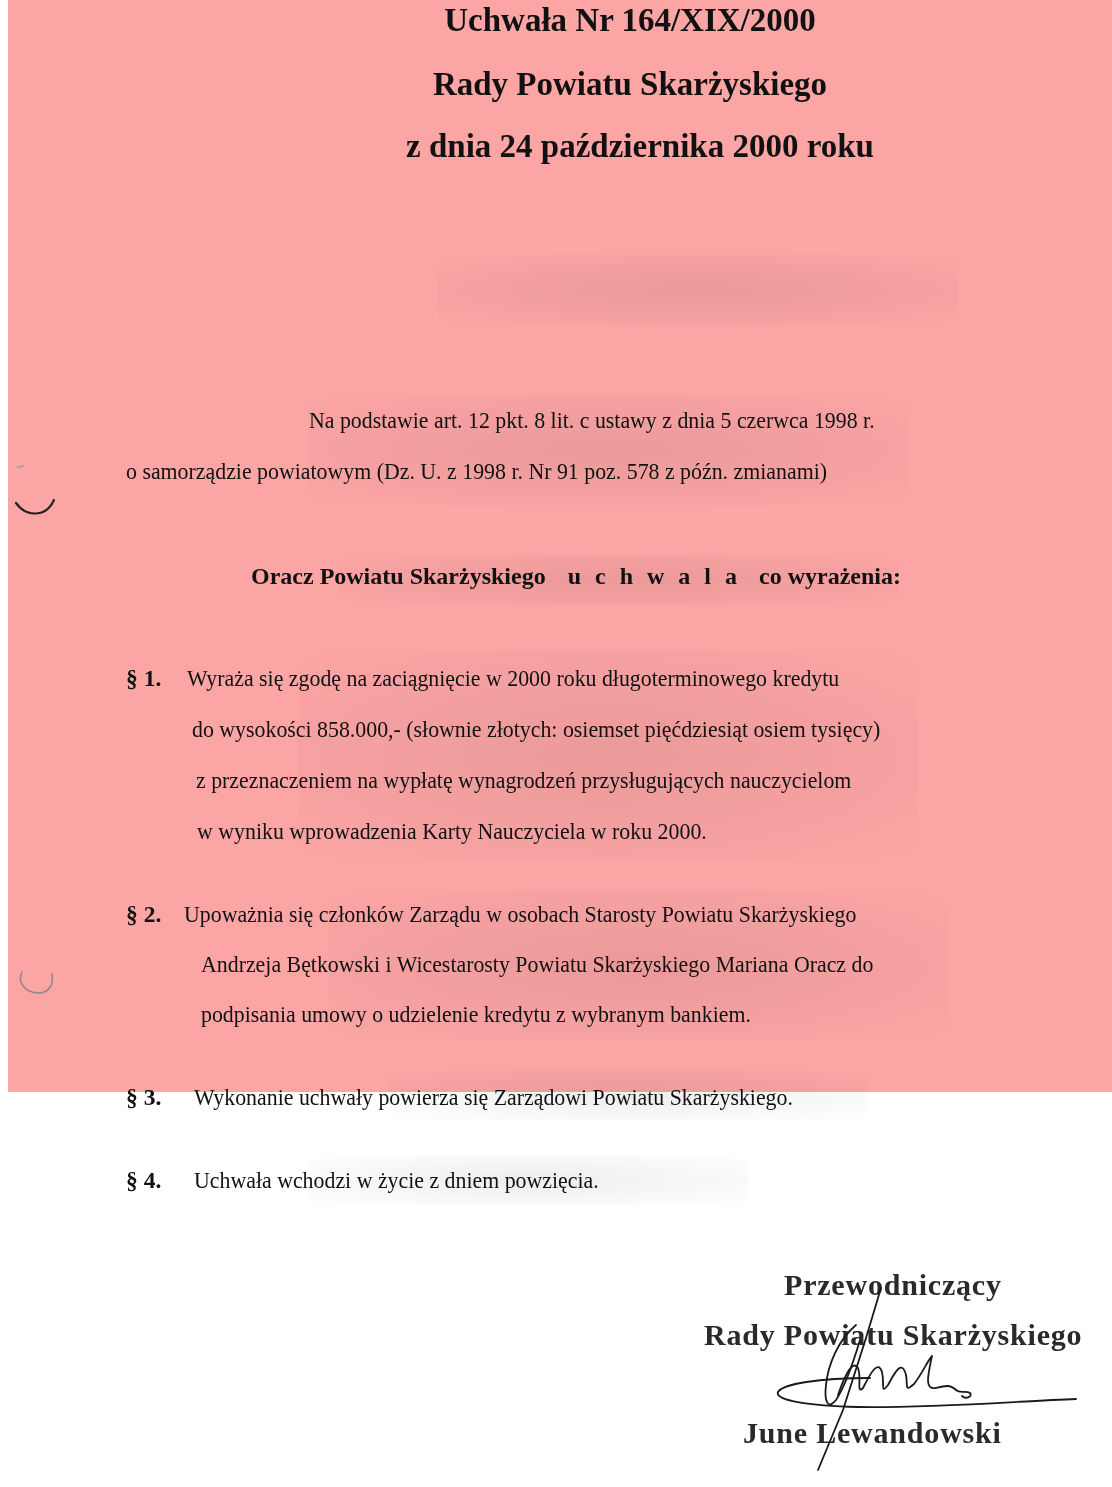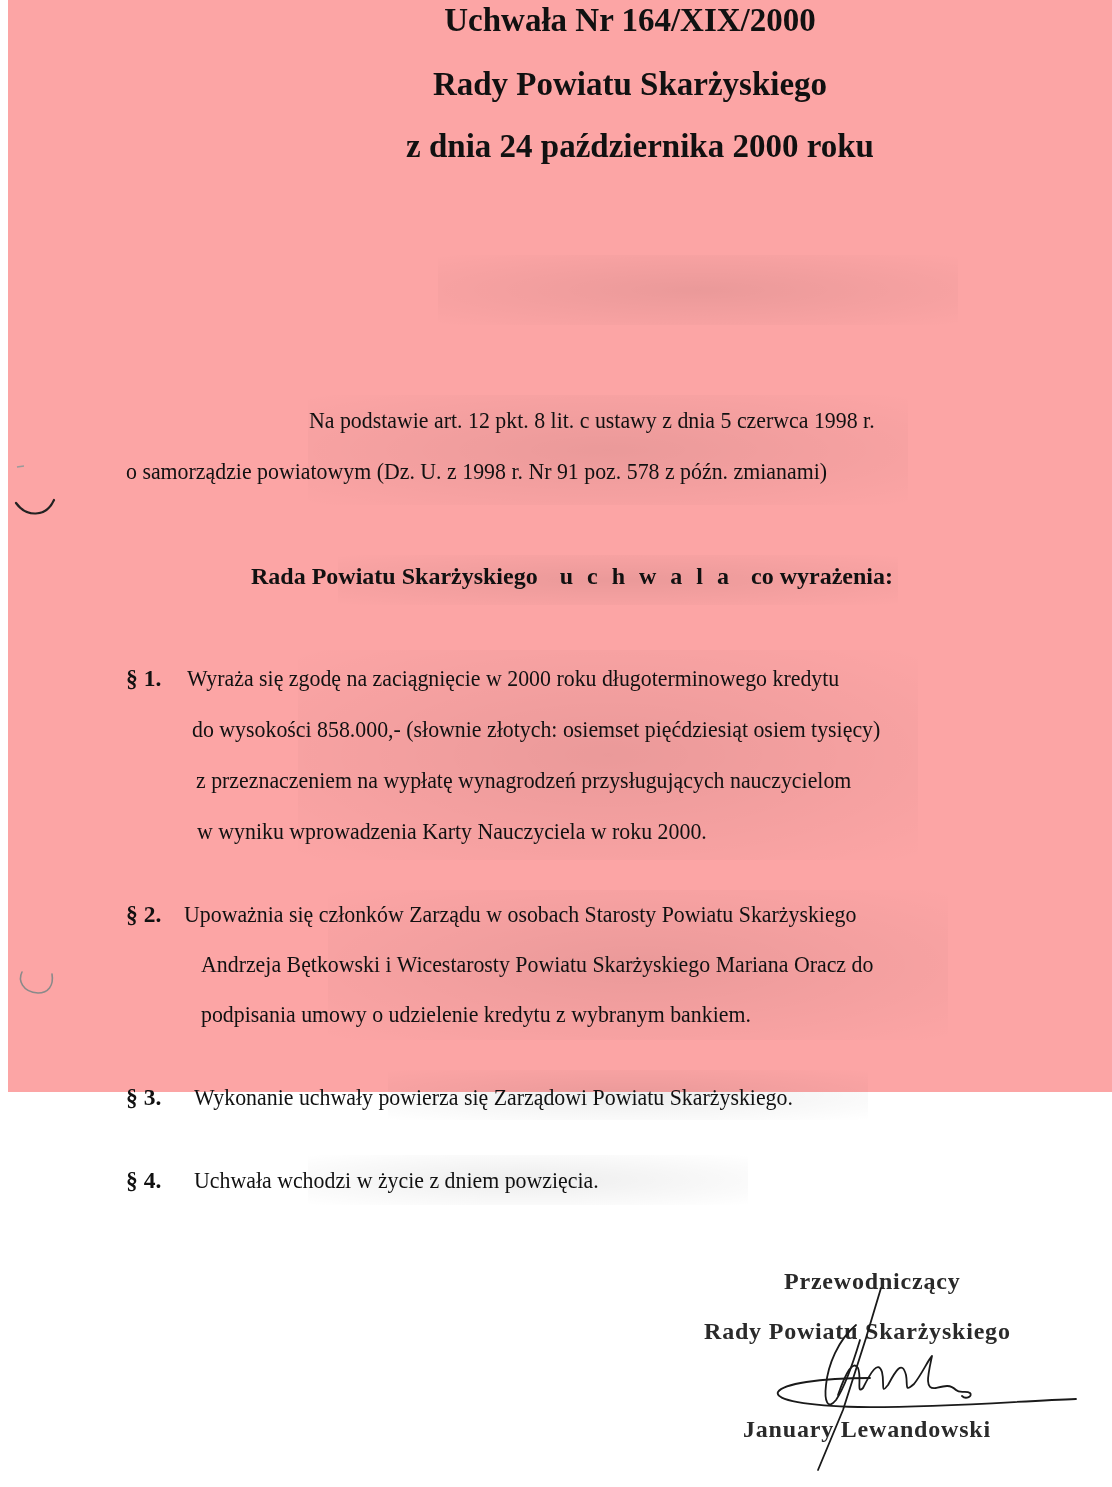--- a/index.html
+++ b/index.html
@@ -50,21 +50,21 @@
       font-weight: bold;
       font-size: 24px;
     }
     .spaced { letter-spacing: 4px; text-align: right; }
     .para-mark {
       font-weight: bold;
       font-size: 23.5px;
     }
     .sig {
       font-weight: bold;
-      font-size: 24px;
+      font-size: 30px;
       color: #2a2a2a;
       letter-spacing: 0.8px;
     }
     .margin-mark {
       position: absolute;
     }
   </style>
 </head>
 <body>
 
@@ -80,21 +80,21 @@
 
   <div class="abs title" style="top:2px; left:0; width:1244px;">Uchwała Nr  164/XIX/2000</div>
   <div class="abs title" style="top:66px; left:0; width:1244px;">Rady Powiatu Skarżyskiego</div>
   <div class="abs title" style="top:128px; left:0; width:1264px;">z dnia 24 października  2000  roku</div>
 
 
   <div class="abs body-text" style="left:301px; top:407px;">Na podstawie art. 12 pkt. 8 lit. c ustawy z dnia 5 czerwca 1998 r.</div>
   <div class="abs body-text" style="left:118px; top:458px;">o samorządzie powiatowym (Dz. U. z 1998 r. Nr 91 poz. 578 z późn. zmianami)</div>
 
   <div class="abs decision" style="left:243px; top:563px;">
-    <span>Rada Powiatu Skarżyskiego</span>
+    <span>Oracz Powiatu Skarżyskiego</span>
     <span style="display:inline-block; width:10px;"></span>
     <span class="spaced">u c h w a l a</span>
     <span style="display:inline-block; width:6px;"></span>
     <span>co wyrażenia:</span>
   </div>
 
   <div class="abs para-mark" style="left:118px; top:665px;">§ 1.</div>
   <div class="abs body-text" style="left:179px; top:665px;">Wyraża się zgodę na zaciągnięcie w 2000 roku długoterminowego kredytu</div>
   <div class="abs body-text" style="left:184px; top:716px;">do wysokości 858.000,- (słownie złotych: osiemset pięćdziesiąt osiem tysięcy)</div>
   <div class="abs body-text" style="left:188px; top:767px;">z przeznaczeniem na wypłatę wynagrodzeń przysługujących nauczycielom</div>
@@ -106,21 +106,21 @@
   <div class="abs body-text" style="left:193px; top:1001px;">podpisania umowy o udzielenie kredytu z wybranym bankiem.</div>
 
   <div class="abs para-mark" style="left:118px; top:1084px;">§ 3.</div>
   <div class="abs body-text" style="left:186px; top:1084px;">Wykonanie uchwały powierza się Zarządowi Powiatu Skarżyskiego.</div>
 
   <div class="abs para-mark" style="left:118px; top:1167px;">§ 4.</div>
   <div class="abs body-text" style="left:186px; top:1167px;">Uchwała wchodzi w życie z dniem powzięcia.</div>
 
   <div class="abs sig" style="left:776px; top:1268px;">Przewodniczący</div>
   <div class="abs sig" style="left:696px; top:1318px;">Rady Powiatu Skarżyskiego</div>
-  <div class="abs sig" style="left:735px; top:1416px;">January Lewandowski</div>
+  <div class="abs sig" style="left:735px; top:1416px;">June Lewandowski</div>
 
   <svg class="abs" style="left:680px; top:1260px;" width="420" height="227" viewBox="0 0 420 227">
     <g fill="none" stroke="#1a1a1a" stroke-width="1.8" stroke-linecap="round" stroke-linejoin="round">
 
       <path d="M193 28 L178 78 L155 150 L130 210"></path>
 
       <path d="M168 65 C150 80 140 105 138 125 C136 142 140 150 148 140 C158 125 166 100 172 80"></path>
 
       <path d="M150 135 C158 112 165 100 170 108 C174 118 168 135 175 128 C183 112 190 100 194 112 C197 124 192 135 200 125 C208 110 214 100 218 115 C220 125 216 133 226 124 C234 114 240 100 244 96 C240 115 236 130 248 128 C256 126 262 124 268 130 C272 134 278 130 282 133 C285 136 278 140 274 136"></path>
 

